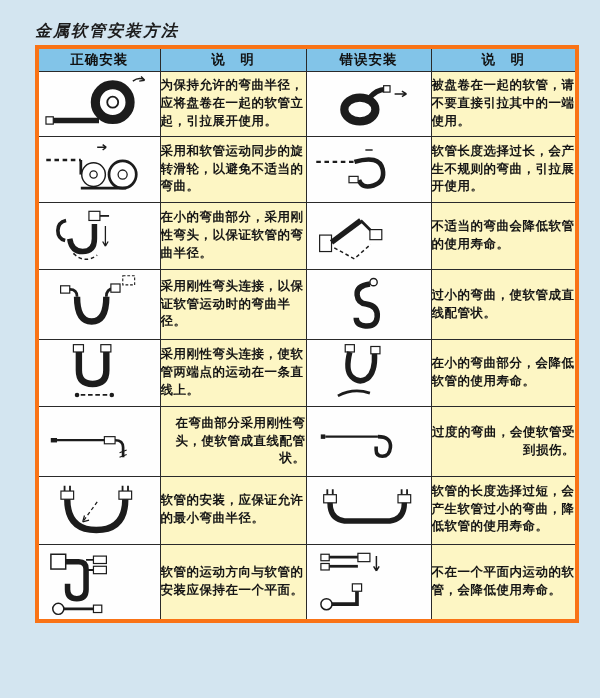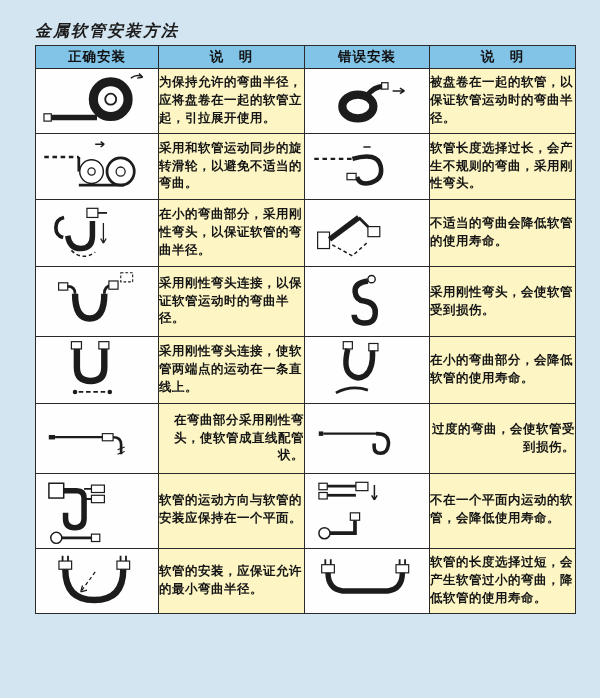--- a/index.html
+++ b/index.html
@@ -13,21 +13,21 @@
   }
   .title{
     font-family:"Liberation Serif", serif;
     font-style:italic;font-weight:bold;
     font-size:16px;letter-spacing:2px;
     margin:16px 0 3px 0;
   }
   table.install{
     border-collapse:collapse;table-layout:fixed;
     width:540px;
-    border:1px solid #f97316;
+    border:4px solid #f97316;
     background:#404040;
     padding-left:37px;
   }
   table.install th, table.install td{
     border:1px solid var(--border,#2a2a2a);
     padding:0;overflow:hidden;
   }
   col.c-img1{width:123px;} col.c-desc1{width:146px;}
   col.c-img2{width:125px;} col.c-desc2{width:146px;}
   th.hdr{
@@ -90,21 +90,21 @@
         </td>
         <td class="desc">为保持允许的弯曲半径，应将盘卷在一起的软管立起，引拉展开使用。</td>
         <td class="img">
           <svg class="illus" viewBox="0 0 124 70" width="118" height="64">
             <ellipse cx="52" cy="41" rx="17" ry="13" fill="none" stroke="#1c1c1c" stroke-width="9"></ellipse>
             <path d="M62 29 q8 -10 18 -10" fill="none" stroke="#1c1c1c" stroke-width="6"></path>
             <rect x="78" y="15" width="7" height="7" fill="#fff" stroke="#1c1c1c" stroke-width="1.3"></rect>
             <path d="M90 24 h13 M103 24 l-5 -3 M103 24 l-5 3" stroke="#1c1c1c" stroke-width="1.6" fill="none"></path>
           </svg>
         </td>
-        <td class="desc">被盘卷在一起的软管，以保证软管运动时的弯曲半径。</td>
+        <td class="desc">被盘卷在一起的软管，请不要直接引拉其中的一端使用。</td>
       </tr>
 
 
       <tr>
         <td class="img">
           <svg class="illus" viewBox="0 0 124 66" width="118" height="60">
             <path d="M60 8 h10 M70 8 l-4 -3 M70 8 l-4 3" stroke="#1c1c1c" stroke-width="1.6" fill="none"></path>
             <line x1="4" y1="22" x2="42" y2="22" stroke="#1c1c1c" stroke-width="2.5" stroke-dasharray="5 4"></line>
             <path d="M42 22 V38" stroke="#1c1c1c" stroke-width="3" fill="none"></path>
             <circle cx="56" cy="38" r="13" fill="#fff" stroke="#1c1c1c" stroke-width="1.6"></circle>
@@ -116,21 +116,21 @@
         </td>
         <td class="desc">采用和软管运动同步的旋转滑轮，以避免不适当的弯曲。</td>
         <td class="img">
           <svg class="illus" viewBox="0 0 124 66" width="118" height="60">
             <line x1="4" y1="24" x2="46" y2="24" stroke="#1c1c1c" stroke-width="2.5" stroke-dasharray="5 4"></line>
             <path d="M46 24 q27 -8 31 8 q3 14 -10 18 q-13 4 -16 -6" fill="none" stroke="#1c1c1c" stroke-width="5"></path>
             <rect x="40" y="40" width="10" height="7" fill="#fff" stroke="#1c1c1c" stroke-width="1.3"></rect>
             <path d="M58 11 h8" stroke="#1c1c1c" stroke-width="1.6"></path>
           </svg>
         </td>
-        <td class="desc">软管长度选择过长，会产生不规则的弯曲，采用刚性弯头。</td>
+        <td class="desc">软管长度选择过长，会产生不规则的弯曲，引拉展开使用。</td>
       </tr>
 
       <tr>
         <td class="img">
           <svg class="illus" viewBox="0 0 124 70" width="118" height="64">
             <path d="M26 18 q-9 2 -9 11 q0 9 8 11" fill="none" stroke="#1c1c1c" stroke-width="4"></path>
             <path d="M30 38 q2 14 14 14 q13 0 13 -14 L57 22" fill="none" stroke="#1c1c1c" stroke-width="6"></path>
             <rect x="51" y="8" width="12" height="10" fill="#fff" stroke="#1c1c1c" stroke-width="1.3"></rect>
             <line x1="63" y1="13" x2="73" y2="13" stroke="#1c1c1c" stroke-width="2"></line>
             <path d="M69 24 v22 M69 46 l-3 -5 M69 46 l3 -5" stroke="#1c1c1c" stroke-width="1.4" fill="none"></path>
@@ -161,21 +161,21 @@
             <rect x="88" y="3" width="13" height="10" fill="none" stroke="#1c1c1c" stroke-width="1.2" stroke-dasharray="3 2"></rect>
           </svg>
         </td>
         <td class="desc">采用刚性弯头连接，以保证软管运动时的弯曲半径。</td>
         <td class="img">
           <svg class="illus" viewBox="0 0 124 70" width="118" height="64">
             <circle cx="67" cy="10" r="4" fill="#fff" stroke="#1c1c1c" stroke-width="1.5"></circle>
             <path d="M63 12 q-15 2 -14 12 q1 9 10 10 q13 2 12 14 q-1 11 -13 10 q-10 -1 -10 -9" fill="none" stroke="#1c1c1c" stroke-width="6"></path>
           </svg>
         </td>
-        <td class="desc">采用刚性弯头，会使软管受到损伤。</td>
+        <td class="desc">过小的弯曲，使软管成直线配管状。</td>
       </tr>
 
       <tr>
         <td class="img">
           <svg class="illus" viewBox="0 0 124 70" width="118" height="64">
             <rect x="34" y="4" width="11" height="8" fill="#fff" stroke="#1c1c1c" stroke-width="1.3"></rect>
             <rect x="64" y="4" width="11" height="8" fill="#fff" stroke="#1c1c1c" stroke-width="1.3"></rect>
             <path d="M40 12 v20 q0 15 15 15 q15 0 15 -15 V12" fill="none" stroke="#1c1c1c" stroke-width="7"></path>
             <circle cx="38" cy="59" r="2.5" fill="#1c1c1c"></circle>
             <circle cx="76" cy="59" r="2.5" fill="#1c1c1c"></circle>
@@ -206,20 +206,43 @@
         </td>
         <td class="desc">在弯曲部分采用刚性弯头，使软管成直线配管状。</td>
         <td class="img">
           <svg class="illus" viewBox="0 0 124 56" width="118" height="50">
             <line x1="8" y1="22" x2="13" y2="22" stroke="#1c1c1c" stroke-width="5"></line>
             <line x1="13" y1="22" x2="72" y2="22" stroke="#1c1c1c" stroke-width="2.5"></line>
             <path d="M72 22 q15 0 14 12 q-1 10 -9 10 q-7 0 -7 -7 v-4" fill="none" stroke="#1c1c1c" stroke-width="4"></path>
           </svg>
         </td>
         <td class="desc">过度的弯曲，会使软管受到损伤。</td>
+      </tr>
+
+      <tr>
+        <td class="img">
+          <svg class="illus" viewBox="0 0 124 64" width="118" height="58">
+            <path d="M24 4 v6 M30 4 v6 M88 4 v6 M94 4 v6" stroke="#1c1c1c" stroke-width="2"></path>
+            <rect x="20" y="10" width="14" height="9" fill="#fff" stroke="#1c1c1c" stroke-width="1.3"></rect>
+            <rect x="84" y="10" width="14" height="9" fill="#fff" stroke="#1c1c1c" stroke-width="1.3"></rect>
+            <path d="M27 19 q0 34 32 34 q32 0 32 -34" fill="none" stroke="#1c1c1c" stroke-width="7"></path>
+            <path d="M60 22 L44 44" stroke="#1c1c1c" stroke-width="1.4" stroke-dasharray="4 3" fill="none"></path>
+            <path d="M44 44 l7 -2 M44 44 l2 -7" stroke="#1c1c1c" stroke-width="1.4" fill="none"></path>
+          </svg>
+        </td>
+        <td class="desc">软管的安装，应保证允许的最小弯曲半径。</td>
+        <td class="img">
+          <svg class="illus" viewBox="0 0 124 64" width="118" height="58">
+            <path d="M16 8 v6 M22 8 v6 M98 8 v6 M104 8 v6" stroke="#1c1c1c" stroke-width="2"></path>
+            <rect x="12" y="14" width="14" height="9" fill="#fff" stroke="#1c1c1c" stroke-width="1.3"></rect>
+            <rect x="94" y="14" width="14" height="9" fill="#fff" stroke="#1c1c1c" stroke-width="1.3"></rect>
+            <path d="M19 23 q0 18 16 20 h50 q16 -2 16 -20" fill="none" stroke="#1c1c1c" stroke-width="6"></path>
+          </svg>
+        </td>
+        <td class="desc">软管的长度选择过短，会产生软管过小的弯曲，降低软管的使用寿命。</td>
       </tr>
 
       <tr>
         <td class="img">
           <svg class="illus" viewBox="0 0 124 80" width="118" height="74">
             <rect x="10" y="10" width="16" height="16" fill="#fff" stroke="#1c1c1c" stroke-width="1.6"></rect>
             <path d="M26 18 h14 q8 0 8 8 v22 q0 10 -10 10 q-10 0 -10 -10 v-6" fill="none" stroke="#1c1c1c" stroke-width="6"></path>
             <path d="M48 16 h8 M48 27 h8" stroke="#1c1c1c" stroke-width="2"></path>
             <rect x="56" y="12" width="14" height="8" fill="#fff" stroke="#1c1c1c" stroke-width="1.3"></rect>
             <rect x="56" y="23" width="14" height="8" fill="#fff" stroke="#1c1c1c" stroke-width="1.3"></rect>
@@ -238,38 +261,15 @@
             <rect x="50" y="9" width="13" height="9" fill="#fff" stroke="#1c1c1c" stroke-width="1.3"></rect>
             <path d="M70 12 v16 M70 28 l-3 -5 M70 28 l3 -5" stroke="#1c1c1c" stroke-width="1.6" fill="none"></path>
             <circle cx="16" cy="64" r="6" fill="#fff" stroke="#1c1c1c" stroke-width="1.6"></circle>
             <path d="M22 64 h27 v-14" fill="none" stroke="#1c1c1c" stroke-width="4"></path>
             <rect x="44" y="42" width="10" height="8" fill="#fff" stroke="#1c1c1c" stroke-width="1.3"></rect>
           </svg>
         </td>
         <td class="desc">不在一个平面内运动的软管，会降低使用寿命。</td>
       </tr>
 
-      <tr>
-        <td class="img">
-          <svg class="illus" viewBox="0 0 124 64" width="118" height="58">
-            <path d="M24 4 v6 M30 4 v6 M88 4 v6 M94 4 v6" stroke="#1c1c1c" stroke-width="2"></path>
-            <rect x="20" y="10" width="14" height="9" fill="#fff" stroke="#1c1c1c" stroke-width="1.3"></rect>
-            <rect x="84" y="10" width="14" height="9" fill="#fff" stroke="#1c1c1c" stroke-width="1.3"></rect>
-            <path d="M27 19 q0 34 32 34 q32 0 32 -34" fill="none" stroke="#1c1c1c" stroke-width="7"></path>
-            <path d="M60 22 L44 44" stroke="#1c1c1c" stroke-width="1.4" stroke-dasharray="4 3" fill="none"></path>
-            <path d="M44 44 l7 -2 M44 44 l2 -7" stroke="#1c1c1c" stroke-width="1.4" fill="none"></path>
-          </svg>
-        </td>
-        <td class="desc">软管的安装，应保证允许的最小弯曲半径。</td>
-        <td class="img">
-          <svg class="illus" viewBox="0 0 124 64" width="118" height="58">
-            <path d="M16 8 v6 M22 8 v6 M98 8 v6 M104 8 v6" stroke="#1c1c1c" stroke-width="2"></path>
-            <rect x="12" y="14" width="14" height="9" fill="#fff" stroke="#1c1c1c" stroke-width="1.3"></rect>
-            <rect x="94" y="14" width="14" height="9" fill="#fff" stroke="#1c1c1c" stroke-width="1.3"></rect>
-            <path d="M19 23 q0 18 16 20 h50 q16 -2 16 -20" fill="none" stroke="#1c1c1c" stroke-width="6"></path>
-          </svg>
-        </td>
-        <td class="desc">软管的长度选择过短，会产生软管过小的弯曲，降低软管的使用寿命。</td>
-      </tr>
-
     </tbody>
   </table>
 </div>
 
 </body></html>

